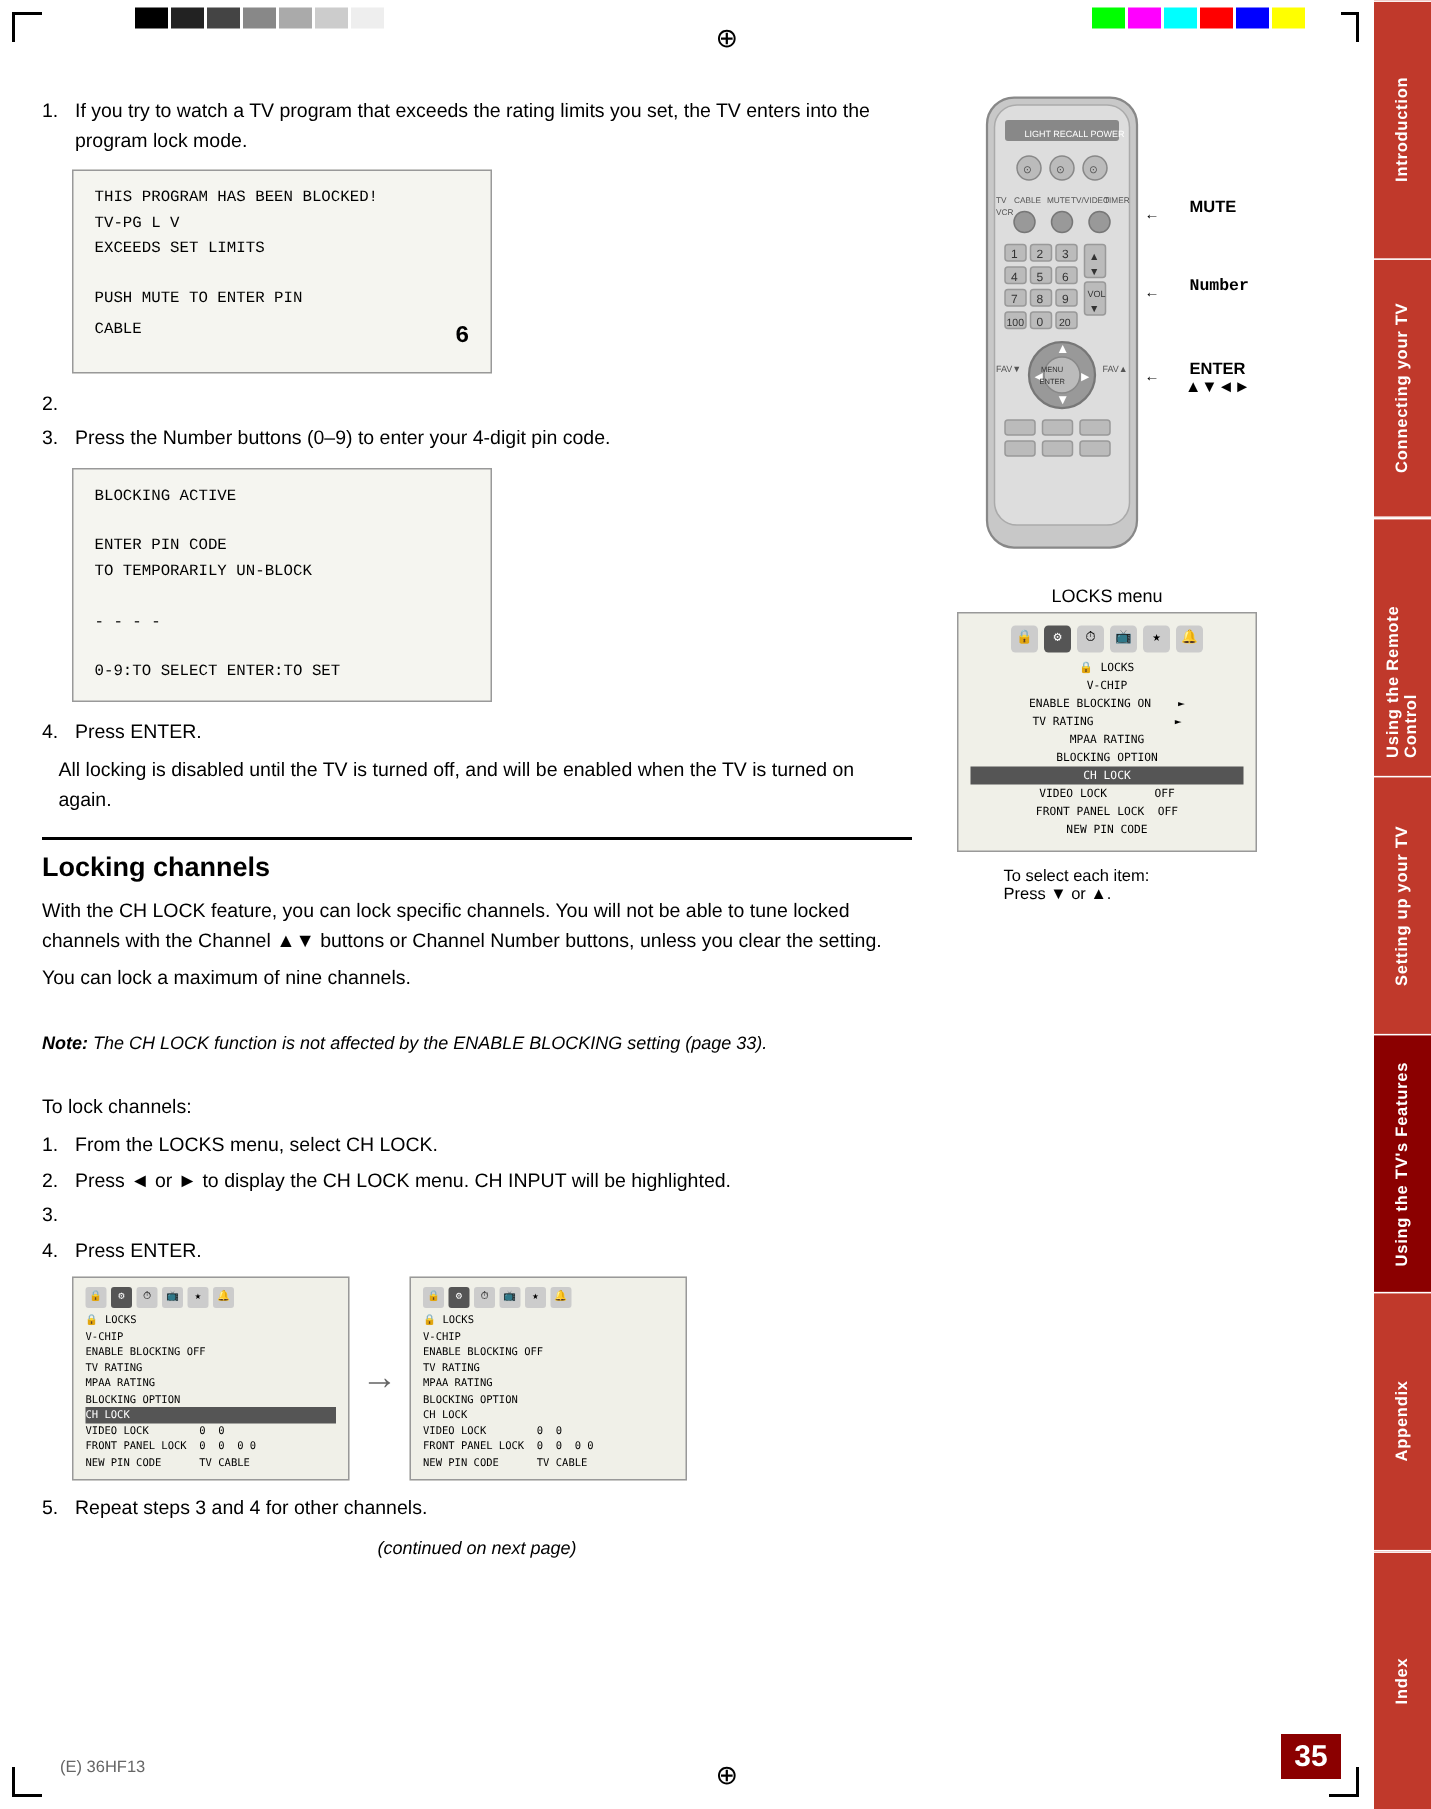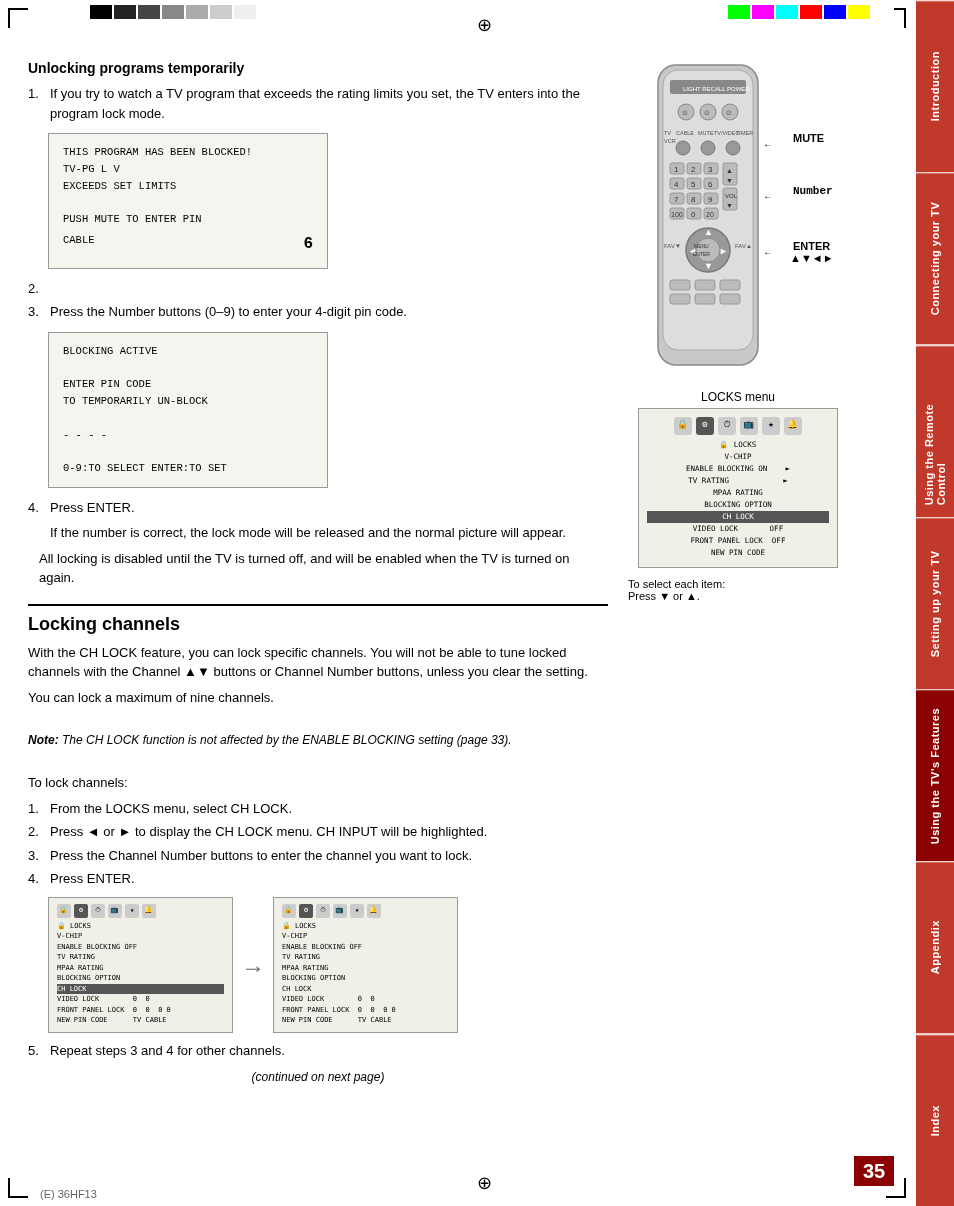--- a/index.html
+++ b/index.html
@@ -284,21 +284,21 @@
       color: #fff;
       width: 40px;
       height: 30px;
       display: flex;
       align-items: center;
       justify-content: center;
     }
 
     .footer-text {
       position: absolute;
-      bottom: 6px;
+      bottom: 22px;
       left: 40px;
       font-size: 11px;
       color: #666;
     }
 
     .continued-text {
       font-style: italic;
       font-size: 12px;
       text-align: center;
       margin: 10px 0;
@@ -350,21 +350,20 @@
   <div class="sidebar-tab">Appendix</div>
   <div class="sidebar-tab">Index</div>
 </div>
 
 <div class="main">
 
   <div class="content-area">
 
     <div class="left-col">
 
-      <div class="section-title">Unlocking programs temporarily</div>
 
       <div class="numbered-step">
         <span class="step-num">1.</span>
         <span>If you try to watch a TV program that exceeds the rating limits you set, the TV enters into the program lock mode.</span>
       </div>
 
       <div class="screen-box">
         <div>THIS PROGRAM HAS BEEN BLOCKED!</div>
         <div>TV-PG   L   V</div>
         <div>EXCEEDS SET LIMITS</div>
@@ -394,21 +393,20 @@
         <div>- - - -</div>
         <div>&nbsp;</div>
         <div>0-9:TO SELECT  ENTER:TO SET</div>
       </div>
 
       <div class="numbered-step">
         <span class="step-num">4.</span>
         <span>Press ENTER.</span>
       </div>
 
-      <p style="margin-left:22px;">If the number is correct, the lock mode will be released and the normal picture will appear.</p>
       <p style="margin-left:11px;">All locking is disabled until the TV is turned off, and will be enabled when the TV is turned on again.</p>
 
       <div class="locking-title">Locking channels</div>
 
       <p>With the CH LOCK feature, you can lock specific channels. You will not be able to tune locked channels with the Channel ▲▼ buttons or Channel Number buttons, unless you clear the setting.</p>
       <p>You can lock a maximum of nine channels.</p>
 
       <p class="note-text">
         <span class="note-bold">Note:</span>
         <span>The CH LOCK function is not affected by the ENABLE BLOCKING setting (page 33).</span>
@@ -419,21 +417,20 @@
       <div class="numbered-step">
         <span class="step-num">1.</span>
         <span>From the LOCKS menu, select CH LOCK.</span>
       </div>
       <div class="numbered-step">
         <span class="step-num">2.</span>
         <span>Press ◄ or ► to display the CH LOCK menu. CH INPUT will be highlighted.</span>
       </div>
       <div class="numbered-step">
         <span class="step-num">3.</span>
-        <span>Press the Channel Number buttons to enter the channel you want to lock.</span>
       </div>
       <div class="numbered-step">
         <span class="step-num">4.</span>
         <span>Press ENTER.</span>
       </div>
 
       <div class="ch-lock-images">
 
         <div class="ch-lock-box">
           <div class="ch-lock-icons">
@@ -616,21 +613,21 @@
             <div>TV RATING &nbsp;&nbsp;&nbsp;&nbsp;&nbsp;&nbsp;&nbsp;&nbsp;&nbsp;&nbsp;&nbsp;►</div>
             <div>MPAA RATING</div>
             <div>BLOCKING OPTION</div>
             <div style="background:#555;color:#fff;">CH LOCK</div>
             <div>VIDEO LOCK &nbsp;&nbsp;&nbsp;&nbsp;&nbsp;&nbsp;OFF</div>
             <div>FRONT PANEL LOCK &nbsp;OFF</div>
             <div>NEW PIN CODE</div>
           </div>
         </div>
 
-        <div style="margin-top:10px;text-align:left;font-size:11px;">
+        <div style="margin-top:10px;text-align:left;font-size:11px;margin-left:41px;">
           <div>To select each item:</div>
           <div>Press ▼ or ▲.</div>
         </div>
       </div>
 
     </div>
   </div>
 </div>
 
 <div class="footer-text">(E) 36HF13</div>

